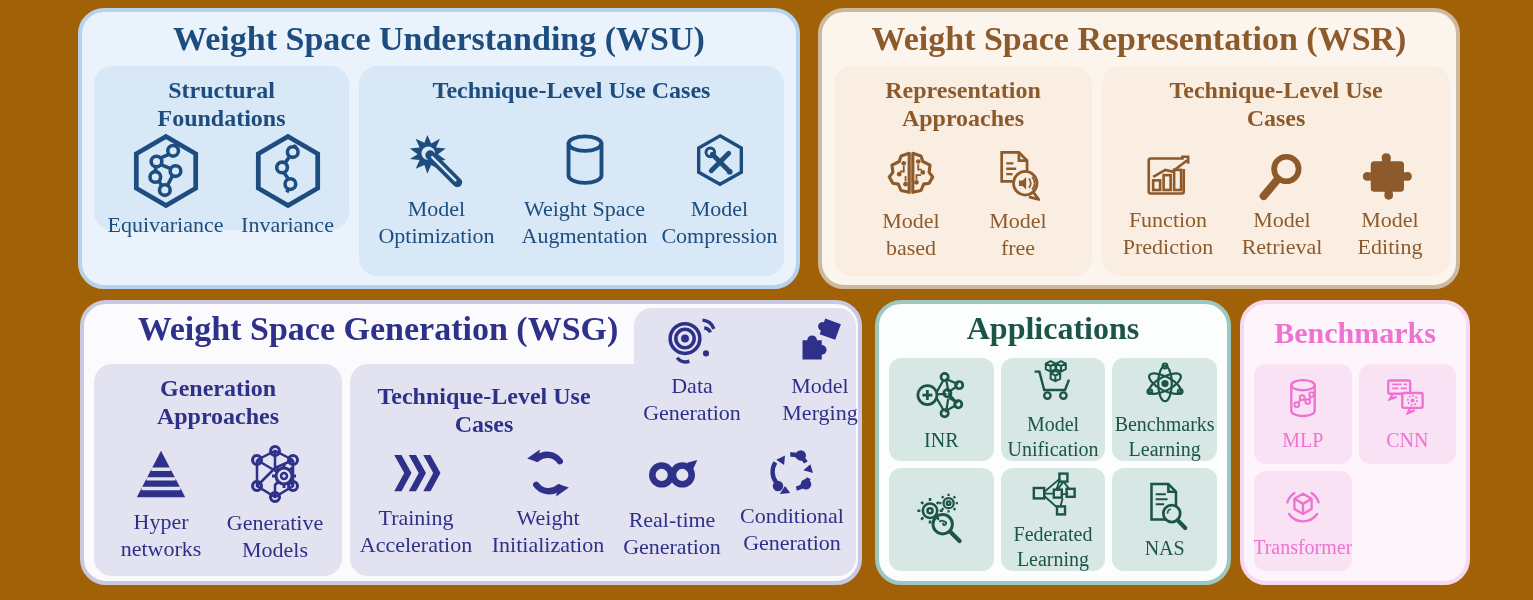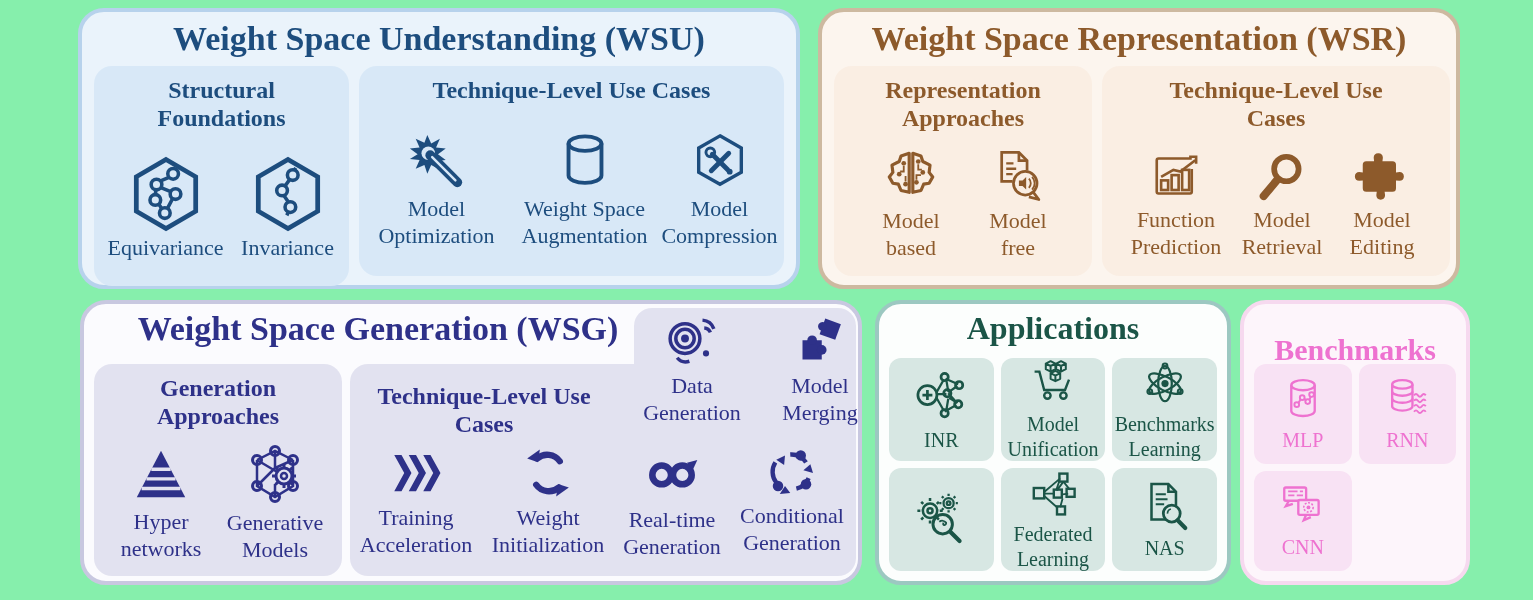--- a/index.html
+++ b/index.html
@@ -1,16 +1,16 @@
 <!DOCTYPE html>
 <html><head>
 <meta charset="utf-8">
 <style>
   html,body{margin:0;padding:0;background:#ffffff;}
-  #canvas{position:relative;width:1533px;height:600px;background:#86efac;
+  #canvas{position:relative;width:1533px;height:600px;background:#a16207;
           font-family:"Liberation Serif","DejaVu Serif",serif;overflow:hidden;}
   .sec{position:absolute;border:4px solid;border-radius:26px;box-sizing:border-box;}
   .c-wsu{--acc:#1d4d7e;--bg:#eaf3fb;--bd:#b7d2ec;--sub:#d8e8f7;}
   .c-wsr{--acc:#8d5a2b;--bg:#fcf5ee;--bd:#cdb9a0;--sub:#faeee3;}
   .c-wsg{--acc:#2e3189;--bg:#fbfbfe;--bd:#c8c8e0;--sub:#e2e2f0;}
   .c-app{--acc:#1b5547;--bg:#fcfefd;--bd:#9cc8c1;--sub:#d7e7e3;}
   .c-ben{--acc:#ee72d0;--bg:#fdf5fb;--bd:#f6d9ef;--sub:#f8e2f4;}
   .sec{background:var(--bg);border-color:var(--bd);color:var(--acc);}
   .sec-title{font-weight:bold;text-align:center;font-size:34px;margin-top:8px;color:var(--acc);}
   .subbox{position:absolute;background:var(--sub);border-radius:18px;box-sizing:border-box;
@@ -29,21 +29,21 @@
   .abs{position:absolute;}
 </style>
 </head>
 <body>
 
 <div id="canvas">
 
   <div class="sec c-wsu" style="left:78px;top:8px;width:722px;height:281px;">
     <div class="sec-title">Weight Space Understanding (WSU)</div>
 
-    <div class="subbox" style="left:12px;top:54px;width:255px;height:220px;">
+    <div class="subbox" style="left:12px;top:54px;width:255px;height:164px;">
       <div class="hd" style="width:165px;">Structural Foundations</div>
       <div class="items" style="gap:6px;">
         <div class="item" style="width:126px;">
           <svg class="ic" width="76" height="76" viewBox="0 0 64 64">
             <path d="M32 3L57 17.5V46.5L32 61 7 46.5V17.5Z" fill="none" stroke="currentColor" stroke-width="4"></path>
             <g fill="none" stroke="currentColor" stroke-width="3">
               <circle cx="38" cy="15" r="4.5"></circle>
                 <circle cx="24" cy="24" r="4.5"></circle>
                 <circle cx="23" cy="37" r="4.5"></circle>
               <circle cx="40" cy="32" r="4.5"></circle>
@@ -145,21 +145,21 @@
             <path d="M33 37h4l4-4v14l-4-4h-4z" fill="currentColor"></path>
             <path d="M44 35a7 7 0 0 1 0 10M47.5 33a10 10 0 0 1 0 14" fill="none" stroke="currentColor" stroke-width="2"></path>
           </svg>
           <div class="lbl">Model free</div>
         </div>
       </div>
     </div>
 
     <div class="subbox" style="left:280px;top:54px;width:348px;height:210px;">
       <div class="hd" style="width:220px;">Technique-Level Use Cases</div>
-      <div class="items" style="gap:2px;width:100%;">
+      <div class="items" style="gap:10px;width:100%;">
         <div class="item" style="width:108px;">
           <svg class="ic" width="56" height="56" viewBox="0 0 64 64">
             <g fill="none" stroke="currentColor" stroke-width="3">
               <path d="M50 12H12a2 2 0 0 0-2 2v36a2 2 0 0 0 2 2h36a2 2 0 0 0 2-2V24"></path>
               <rect x="15" y="37" width="8" height="11"></rect>
                 <rect x="27" y="31" width="8" height="17"></rect>
                 <rect x="39" y="25" width="8" height="23"></rect>
               <path d="M15 33l14-8 8 2 17-13"></path>
                 <path d="M47 10h8v8"></path>
             </g>
@@ -410,70 +410,68 @@
           <circle cx="40" cy="41" r="10" fill="var(--sub)" stroke="currentColor" stroke-width="3.3"></circle>
           <path d="M47 49l9 9" stroke="currentColor" stroke-width="5" stroke-linecap="round"></path>
           <path d="M35 41a5.5 5.5 0 0 1 4-5.5" fill="none" stroke="currentColor" stroke-width="2"></path>
         </svg>
         <div class="lbl">NAS</div>
       </div>
     </div>
   </div>
 
   <div class="sec c-ben" style="left:1240px;top:300px;width:230px;height:285px;">
-    <div class="sec-title" style="font-size:30px;margin-top:29px;">Benchmarks</div>
+    <div class="sec-title" style="font-size:30px;margin-top:12px;">Benchmarks</div>
     <div class="grid" style="left:10px;top:60px;right:10px;bottom:10px;grid-template-columns:1fr 1fr;grid-template-rows:1fr 1fr;">
 
       <div class="cell">
         <svg class="ic" width="50" height="50" viewBox="0 0 64 64">
           <g fill="none" stroke="currentColor" stroke-width="3">
             <ellipse cx="32" cy="13" rx="15" ry="6.5"></ellipse>
             <path d="M17 13v33a15 6.5 0 0 0 30 0V13"></path>
           </g>
           <g fill="none" stroke="currentColor" stroke-width="2.5">
             <circle cx="24" cy="38" r="3"></circle>
               <circle cx="31" cy="29" r="3"></circle>
               <circle cx="38" cy="34" r="3"></circle>
               <circle cx="43" cy="25" r="3"></circle>
             <path d="M26 36l3-5M33.5 30.5l3 2M40 32l2-4.5"></path>
           </g>
         </svg>
         <div class="lbl nw">MLP</div>
       </div>
 
-      <div class="cell">
-        <svg class="ic" width="50" height="50" viewBox="0 0 64 64">
-          <g fill="none" stroke="currentColor" stroke-width="3">
-            <ellipse cx="26" cy="12" rx="13" ry="5.5"></ellipse>
-            <path d="M13 12v28a13 5.5 0 0 0 26 0V12"></path>
-            <path d="M13 21a13 5.5 0 0 0 26 0M13 30a13 5.5 0 0 0 26 0"></path>
-          </g>
-          <g fill="none" stroke="currentColor" stroke-width="2.5">
-            <path d="M41 26q2.5-3.5 5 0t5 0 5 0"></path>
-            <path d="M41 33q2.5-3.5 5 0t5 0 5 0"></path>
-            <path d="M41 40q2.5-3.5 5 0t5 0 5 0"></path>
-            <path d="M41 47q2.5-3.5 5 0t5 0 5 0"></path>
-          </g>
-        </svg>
-        <div class="lbl nw">RNN</div>
-      </div>
 
       <div class="cell">
         <svg class="ic" width="50" height="50" viewBox="0 0 64 64">
           <g fill="none" stroke="currentColor" stroke-width="3">
             <rect x="8" y="7" width="28" height="17" rx="2"></rect>
             <path d="M14 24l-4 7 9-3"></path>
           </g>
           <g stroke="currentColor" stroke-width="2.3">
               <path d="M13 12h12M28 12h4M13 17h8M24 17h8"></path>
             </g>
           <rect x="26" y="23" width="26" height="19" rx="2" fill="var(--sub)" stroke="currentColor" stroke-width="3"></rect>
           <path d="M36 42l-3 7 9-4" fill="none" stroke="currentColor" stroke-width="3"></path>
           <circle cx="39" cy="32.5" r="6" fill="none" stroke="currentColor" stroke-width="2" stroke-dasharray="2.5 2"></circle>
           <circle cx="39" cy="32.5" r="2.5" fill="currentColor"></circle>
         </svg>
         <div class="lbl nw">CNN</div>
       </div>
 
+      <div class="cell">
+        <svg class="ic" width="50" height="50" viewBox="0 0 64 64">
+          <g fill="none" stroke="currentColor" stroke-width="3" stroke-linejoin="round">
+            <path d="M32 15l11 6.5v13L32 41l-11-6.5v-13z"></path>
+            <path d="M21 21.5l11 6.5 11-6.5M32 28v13"></path>
+          </g>
+          <g fill="none" stroke="currentColor" stroke-width="3" stroke-linecap="round">
+            <path d="M12 26a22 22 0 0 1 9-12"></path>
+            <path d="M52 26a22 22 0 0 0-9-12"></path>
+            <path d="M14 41a22 22 0 0 0 36 0"></path>
+          </g>
+        </svg>
+        <div class="lbl nw">Transformer</div>
+      </div>
     </div>
   </div>
 
 </div>
 
 </body></html>

